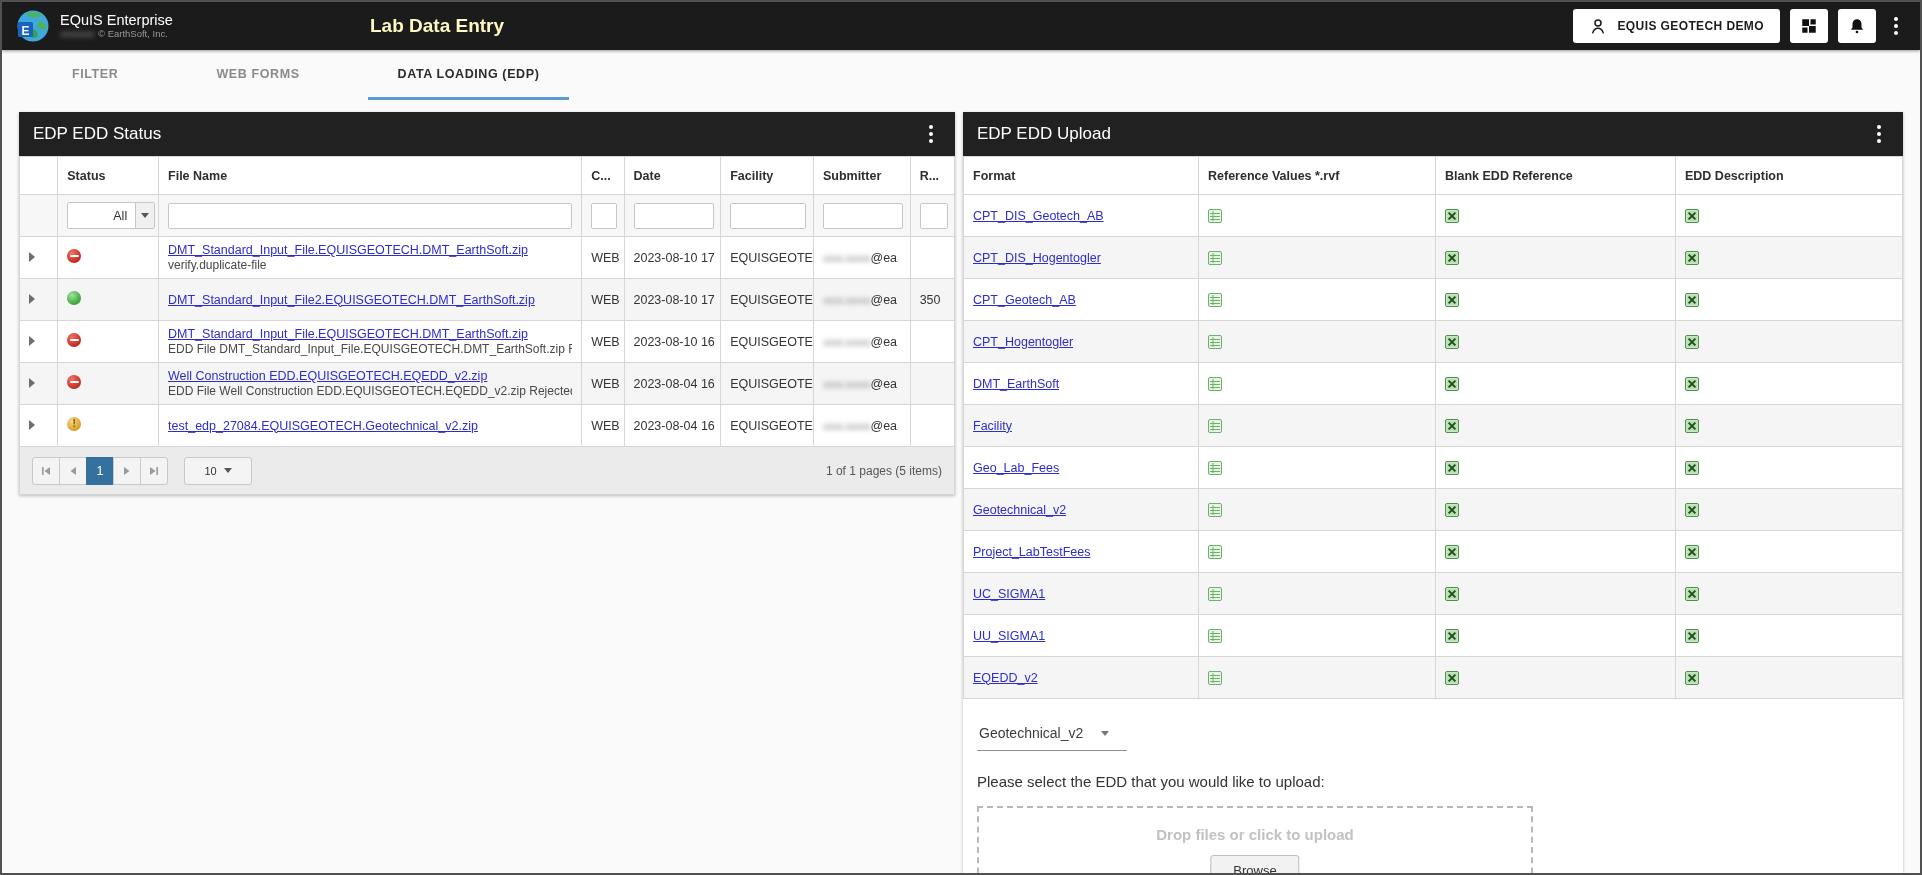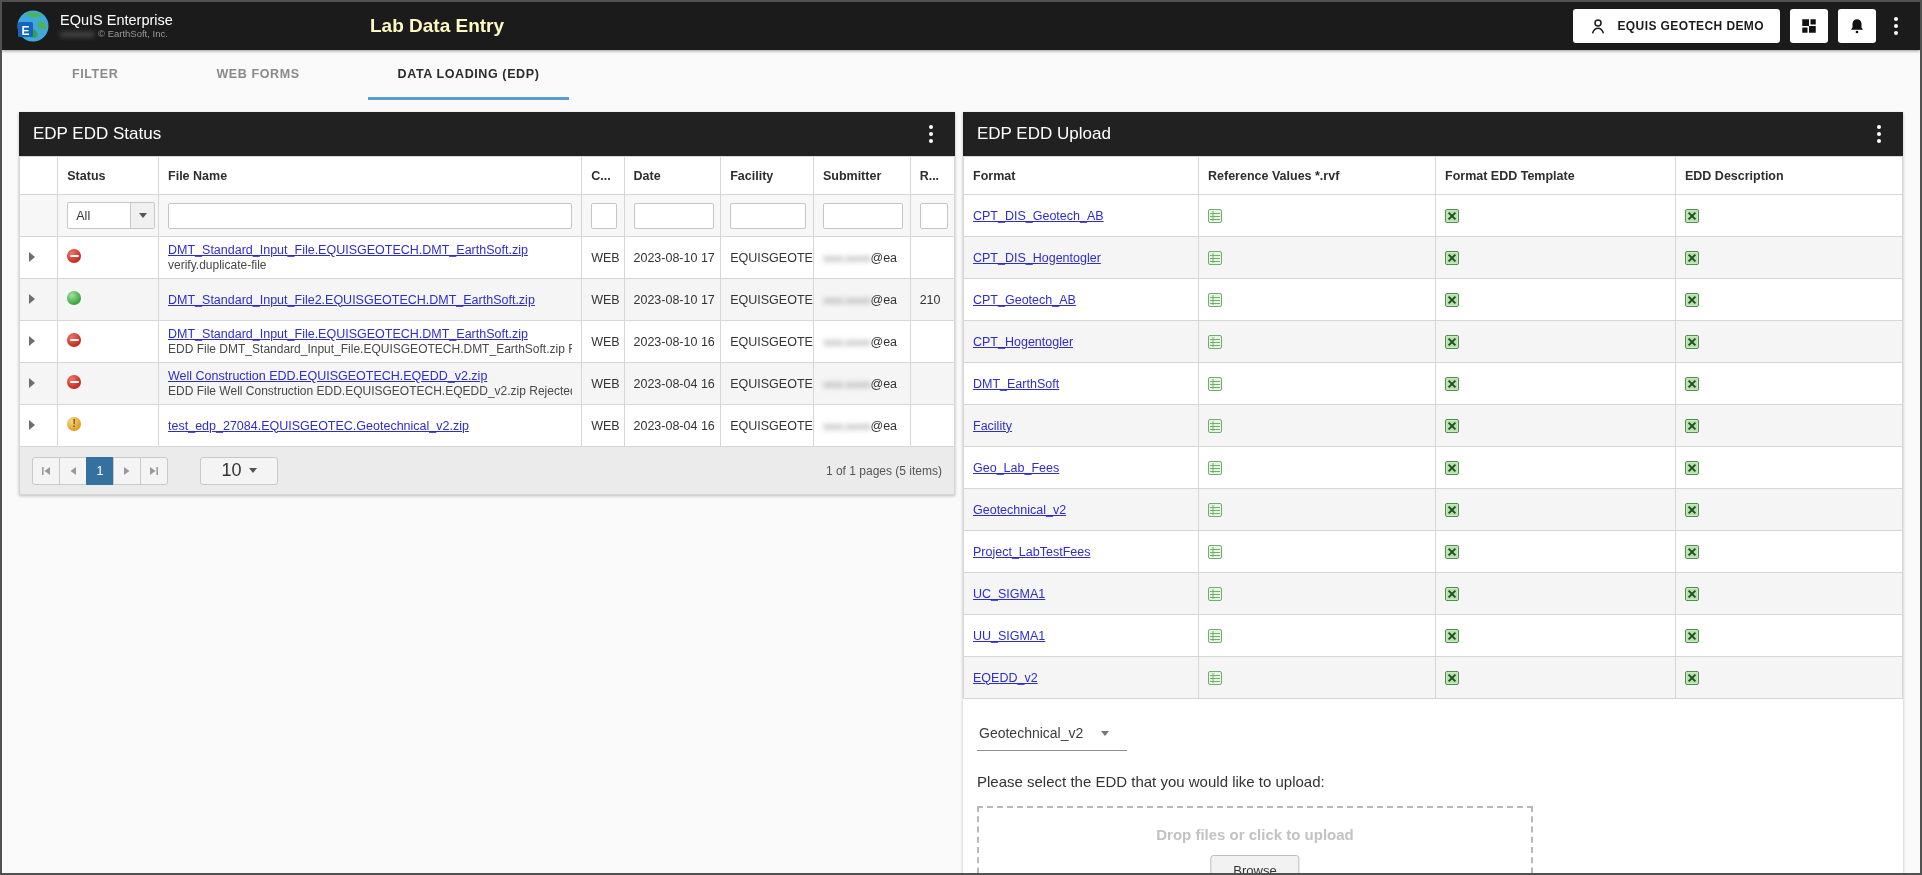--- a/index.html
+++ b/index.html
@@ -64,21 +64,21 @@
   table.grid th { font-weight:bold; color:#2e2e2e; height:38px; background:#fff; }
   tr.filter-row td { background:#f7f7f7; height:42px; }
   tr.data-row td { height:42px; }
   tr.data-row.alt td { background:#f5f5f5;margin-left:47px; }
   .filter-input {
     border:1px solid #c6c6c6; border-radius:2px; height:26px; width:100%;
     background:#fff; padding:0 5px; font-size:12px; font-family:inherit;
   }
   .filter-select { display:flex; align-items:center; width:88px; height:27px;
     border:1px solid #c6c6c6; border-radius:2px; background:#fff; cursor:pointer; }
-  .filter-select .fs-label { flex:1; padding:0 8px; font-size:12.5px; color:#333; }
+  .filter-select .fs-label { flex:1; padding:0 8px; font-size:12.5px; color:#333;margin-left:37px; }
   .fs-caret-btn { width:24px; height:100%; background:#f0f0f0; border-left:1px solid #c6c6c6;
     display:flex; align-items:center; justify-content:center; }
   .caret-down { width:0; height:0; border-left:4px solid transparent; border-right:4px solid transparent;
     border-top:5px solid #555; }
   .expand-caret { width:0; height:0; border-top:5px solid transparent; border-bottom:5px solid transparent;
     border-left:6px solid #6e6e6e; display:inline-block; cursor:pointer; }
   .st { width:14px; height:14px; border-radius:50%; display:inline-block; position:relative; }
   .st.rejected { background:radial-gradient(circle at 35% 30%, #ef7466, #c1271a 75%); }
   .st.rejected::after { content:""; position:absolute; left:2.5px; right:2.5px; top:5.7px; height:2.6px;
     background:#fff; border-radius:1px; }
@@ -93,23 +93,23 @@
   .sub-cell .blur-redact { font-size:11px; }
   
   .pager { background:#ebebeb; border:1px solid #d6d6d6; border-top:none; height:48px;
     display:flex; align-items:center; padding:0 12px; }
   .pg-group { display:flex; }
   .pg-btn { width:28px; height:28px; border:1px solid #c9c9c9; background:#f4f4f4; margin-left:-1px;
     display:flex; align-items:center; justify-content:center; cursor:pointer; }
   .pg-btn:first-child { border-radius:3px 0 0 3px; margin-left:0; }
   .pg-btn:last-child { border-radius:0 3px 3px 0; }
   .pg-btn.current { background:#35719f; border-color:#35719f; color:#fff; font-size:12.5px; }
-  .pg-size { margin-left:32px; width:78px; height:28px; border:1px solid #c9c9c9; border-radius:3px;
+  .pg-size { margin-left:16px; width:68px; height:28px; border:1px solid #c9c9c9; border-radius:3px;
     background:#f4f4f4; display:flex; align-items:center; justify-content:center; gap:7px;
-    font-size:18px; cursor:pointer; }
+    font-size:11px; cursor:pointer; }
   .pg-summary { margin-left:auto; font-size:12px; color:#555; }
   
   .upload-table td { height:36px; }
   .icon-cell svg { vertical-align:middle; }
   .upload-controls { padding:22px 14px 18px 14px; }
   .format-select { display:flex; align-items:center; gap:18px; width:150px; padding:4px 2px 9px 2px;
     border-bottom:1px solid #8f8f8f; cursor:pointer; font-size:14px; color:#3c3c3c; }
   .format-select .caret-down { border-top-color:#777; }
   .upload-prompt { font-size:15px; color:#333; margin:22px 0 16px 0; }
   .dropzone { width:556px; height:88px; border:2px dashed #b9b9b9; position:relative; cursor:pointer; }
@@ -247,21 +247,21 @@
           <tr class="data-row alt">
             <td><span class="expand-caret"></span></td>
             <td><span class="st accepted"></span></td>
             <td>
               <a class="filelink">DMT_Standard_Input_File2.EQUISGEOTECH.DMT_EarthSoft.zip</a>
             </td>
             <td>WEB</td>
             <td>2023-08-10 17</td>
             <td>EQUISGEOTEC</td>
             <td class="sub-cell"><span class="blur-redact">xxxx.xxxxx</span><span>@ea</span></td>
-            <td>210</td>
+            <td>350</td>
           </tr>
           <tr class="data-row">
             <td class="two-line"><span class="expand-caret"></span></td>
             <td><span class="st rejected"></span></td>
             <td>
               <a class="filelink">DMT_Standard_Input_File.EQUISGEOTECH.DMT_EarthSoft.zip</a>
               <div class="note">EDD File DMT_Standard_Input_File.EQUISGEOTECH.DMT_EarthSoft.zip Re</div>
             </td>
             <td>WEB</td>
             <td>2023-08-10 16</td>
@@ -279,21 +279,21 @@
             <td>WEB</td>
             <td>2023-08-04 16</td>
             <td>EQUISGEOTEC</td>
             <td class="sub-cell"><span class="blur-redact">xxxx.xxxxx</span><span>@ea</span></td>
             <td></td>
           </tr>
           <tr class="data-row">
             <td><span class="expand-caret"></span></td>
             <td><span class="st warning"></span></td>
             <td>
-              <a class="filelink">test_edp_27084.EQUISGEOTEC.Geotechnical_v2.zip</a>
+              <a class="filelink">test_edp_27084.EQUISGEOTECH.Geotechnical_v2.zip</a>
             </td>
             <td>WEB</td>
             <td>2023-08-04 16</td>
             <td>EQUISGEOTEC</td>
             <td class="sub-cell"><span class="blur-redact">xxxx.xxxxx</span><span>@ea</span></td>
             <td></td>
           </tr>
         </tbody>
     </table>
     <div class="pager">
@@ -343,21 +343,21 @@
       <colgroup>
         <col style="width:235px">
           <col style="width:237px">
           <col style="width:240px">
           <col>
       </colgroup>
       <thead>
         <tr>
           <th>Format</th>
           <th>Reference Values *.rvf</th>
-          <th>Format EDD Template</th>
+          <th>Blank EDD Reference</th>
           <th>EDD Description</th>
         </tr>
       </thead>
       <tbody id="upload-rows">
           <tr class="data-row">
             <td>
               <a class="filelink">CPT_DIS_Geotech_AB</a>
             </td>
             <td class="icon-cell"><span><svg width="14" height="14" viewBox="0 0 14 14">
                   <rect x="0.5" y="0.5" width="13" height="13" rx="1.5" fill="#e7f5e1" stroke="#6fae6f"></rect>

